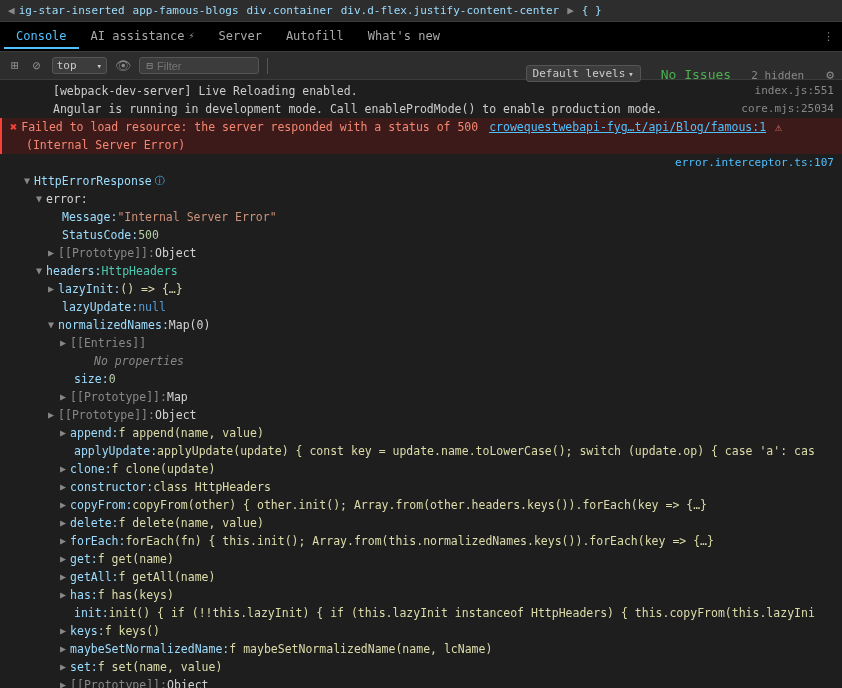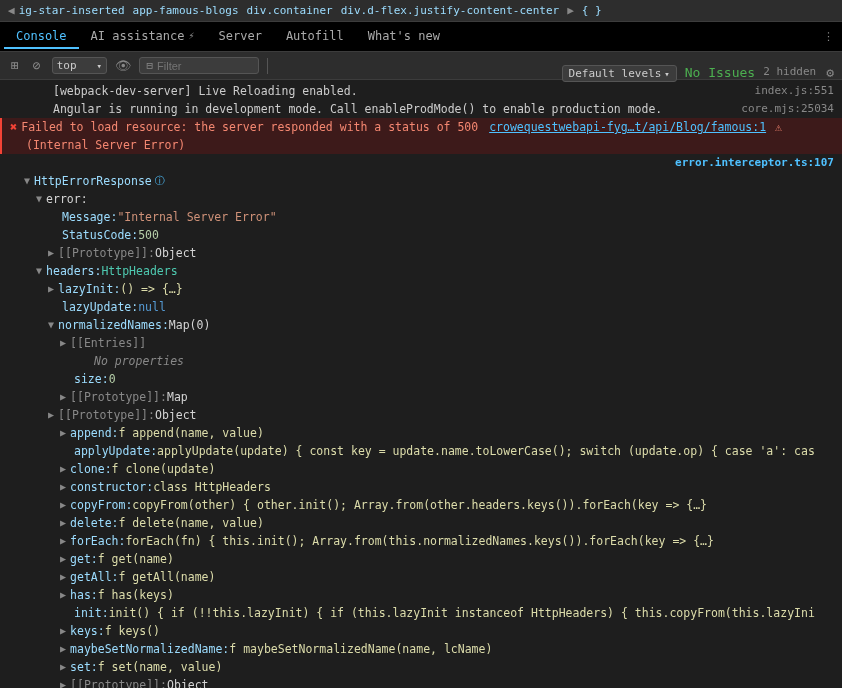--- a/index.html
+++ b/index.html
@@ -124,22 +124,22 @@
     }
     .filter-bar .gear-btn {
       color: #888;
       cursor: pointer;
       font-size: 13px;
       margin-left: 2px;
     }
     .filter-bar-right {
       margin-left: auto;
       display: flex;
-      align-items: flex-start;
-      gap: 8px;
+      align-items: flex-end;
+      gap: 20px;
       margin-top: 16px;
     }
 
     
     .console-content {
       background: #1e1e1e;
       overflow-y: auto;
       height: calc(688px - 22px - 30px - 28px);
       padding: 2px 0;
     }
@@ -288,21 +288,21 @@
       <span class="link-text" style="margin-left:4px;">crowequestwebapi-fyg…t/api/Blog/famous:1</span>
       <span style="color:#f48771;margin-left:2px;">⚠</span>
     </span>
   </div>
 
   <div class="console-line error-line">
     <span style="width:16px;min-width:16px;"></span>
     <span class="line-text">(Internal Server Error)</span>
   </div>
 
-  <div class="console-line" style="justify-content:flex-end;font-weight:bold;">
+  <div class="console-line" style="justify-content:flex-end;">
     <span class="line-source link">error.interceptor.ts:107</span>
   </div>
 
   <div class="tree-line tree-indent-1">
     <span class="expand-arrow open"></span>
     <span style="color:#9cdcfe;">HttpErrorResponse</span>
     <span class="info-icon">ⓘ</span>
   </div>
 
   <div class="tree-line tree-indent-2">

